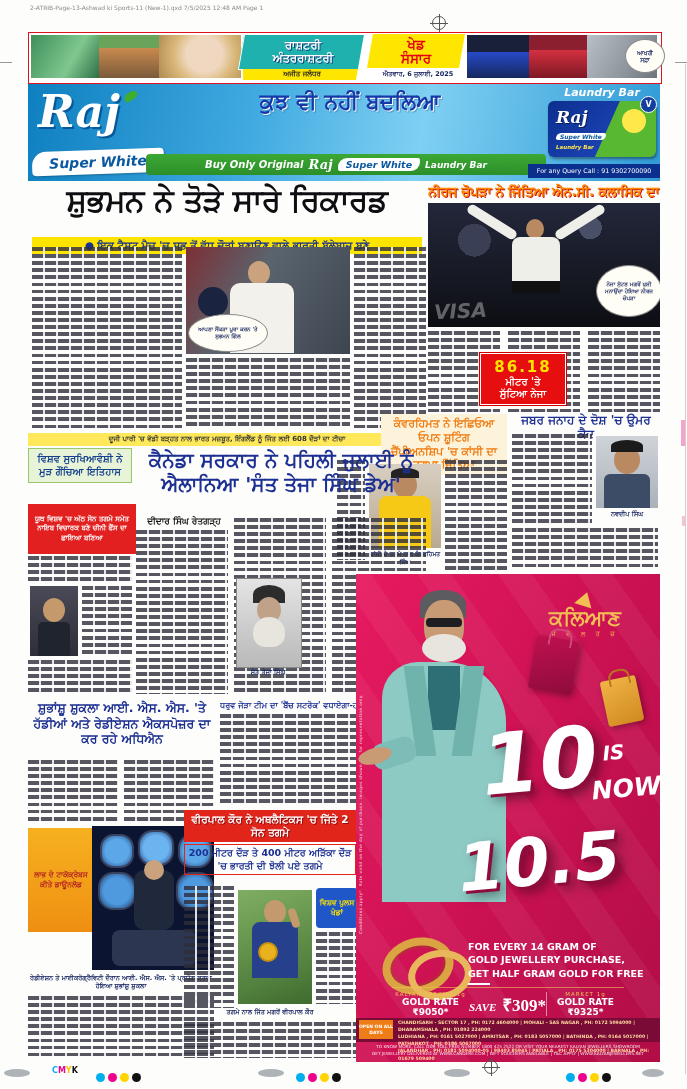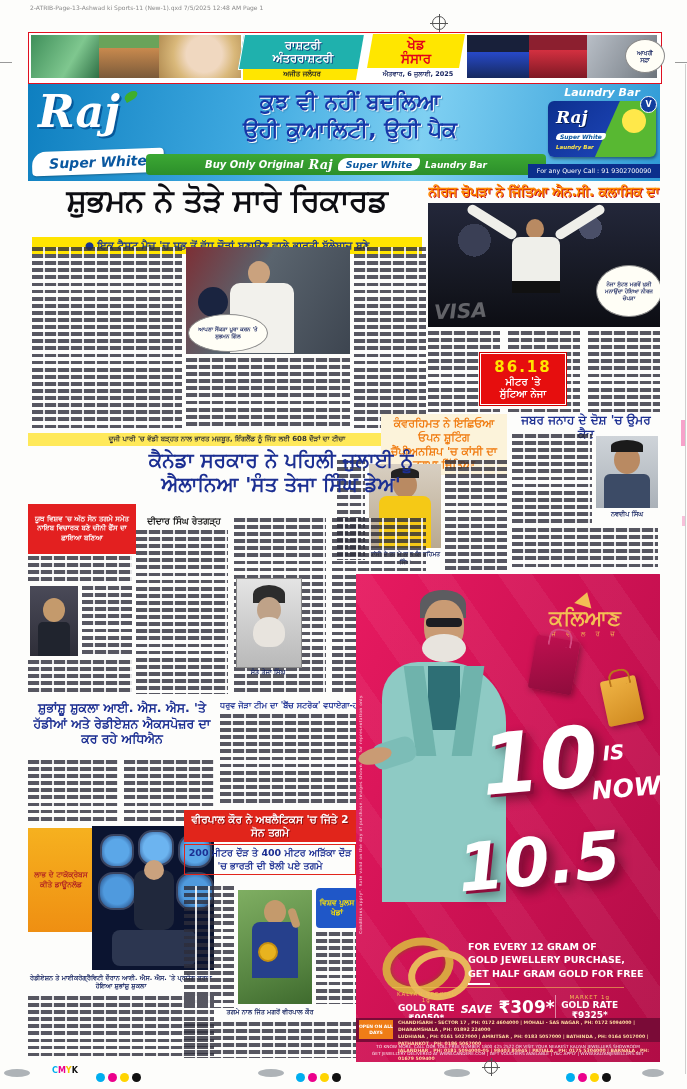--- a/index.html
+++ b/index.html
@@ -84,21 +84,20 @@
     <div class="abs" style="left:96px;top:8px;width:14px;height:8px;background:#3fae2a;border-radius:50% 50% 50% 0;
          transform:rotate(-30deg);"></div>
     <div class="abs center" style="left:4px;top:66px;width:132px;height:24px;background:#fff;
          border-radius:14px 4px 14px 4px;transform:rotate(-2deg);
          font-size:14px;font-weight:bold;font-style:italic;color:#0a58a0;line-height:24px;box-shadow:1px 1px 2px rgba(0,0,0,.3);">Super White</div>
 
     <div class="abs center" style="left:150px;top:4px;width:344px;height:62px;
          font-size:22px;line-height:1.25;font-weight:800;color:#1638a8;
          text-shadow:1px 1px 0 #fff,2px 2px 1px rgba(10,74,138,.35);">
       <div>ਕੁਝ ਵੀ ਨਹੀਂ ਬਦਲਿਆ</div>
-      <div>ਉਹੀ ਕੁਆਲਿਟੀ, ਉਹੀ ਪੈਕ</div>
     </div>
 
     <div class="abs" style="left:118px;top:70px;width:400px;height:21px;border-radius:4px;
          background:linear-gradient(180deg,#3ca834,#2c8f2a);display:flex;align-items:center;justify-content:center;gap:5px;">
       <span style="color:#fff;font-size:10px;font-weight:bold;font-style:italic;">Buy Only Original</span>
       <span style="color:#fff;font-family:'DejaVu Serif',serif;font-style:italic;font-weight:bold;font-size:13px;">Raj</span>
       <span style="background:#fff;border-radius:9px 2px 9px 2px;color:#0a58a0;font-size:9.5px;font-weight:bold;
             font-style:italic;padding:1px 8px;">Super White</span>
       <span style="color:#fff;font-size:9px;font-weight:bold;font-style:italic;">Laundry Bar</span>
     </div>
@@ -184,20 +183,22 @@
     <div class="ph" style="left:84px;top:22px;width:62px;height:72px;background:linear-gradient(180deg,#cfd4d9,#aab1b8);">
       <div class="abs" style="left:18px;top:10px;width:26px;height:28px;border-radius:50%;background:#b98a62;"></div>
       <div class="abs" style="left:15px;top:4px;width:32px;height:12px;border-radius:50% 50% 0 0;background:#1b1b1b;"></div>
       <div class="abs" style="left:8px;top:38px;width:46px;height:34px;border-radius:6px 6px 0 0;background:#3c4b66;"></div>
     </div>
     <div class="abs cap" style="left:84px;top:96px;width:62px;">ਨਵਦੀਪ ਸਿੰਘ</div>
     <div class="tx" style="left:0;top:114px;width:146px;height:42px;"></div>
   </div>
 
   <div class="abs" style="left:28px;top:448px;width:104px;height:248px;">
+    <div class="center" style="background:#e7f4d8;border:1px solid #9cc66c;padding:4px 2px;
+         font-size:10px;font-weight:800;color:#17418f;line-height:1.25;">ਵਿਸ਼ਵ ਸੁਰਖਿਆਵੰਸ਼ੀ ਨੇ ਮੁੜ ਗੌਂਚਿਆ ਇਤਿਹਾਸ</div>
     <div class="abs center" style="left:0;top:56px;width:104px;height:46px;background:#e32020;color:#fff;
          font-size:7px;font-weight:bold;line-height:1.35;display:flex;align-items:center;padding:2px;">ਯੂਥ ਵਿਸ਼ਵ 'ਚ ਅੱਠ ਸੋਨ ਤਗਮੇ ਸਮੇਤ ਨਾਇਬ ਵਿਚਾਰਕ ਬਣੇ ਚੀਨੀ ਫੈਂਸ ਦਾ ਛਾਇਆ ਬਣਿਆ</div>
     <div class="tx" style="left:0;top:108px;width:104px;height:26px;"></div>
     <div class="ph" style="left:2px;top:138px;width:48px;height:70px;background:linear-gradient(180deg,#4a4a58,#2e2e38);">
       <div class="abs" style="left:13px;top:12px;width:22px;height:24px;border-radius:50%;background:#c49a6c;"></div>
       <div class="abs" style="left:8px;top:36px;width:32px;height:34px;border-radius:5px 5px 0 0;background:#20242e;"></div>
     </div>
     <div class="tx" style="left:54px;top:138px;width:50px;height:70px;"></div>
     <div class="tx" style="left:0;top:212px;width:104px;height:34px;"></div>
   </div>
@@ -307,33 +308,33 @@
       <div class="abs" style="left:6px;top:126px;font-size:66px;line-height:1;
            text-shadow:3px 3px 0 #8e0c3c,6px 6px 12px rgba(0,0,0,.45);">10.5</div>
     </div>
 
     <div class="abs" style="left:26px;top:364px;width:56px;height:40px;border:8px solid #d9a441;border-radius:50%;
          transform:rotate(-14deg);box-shadow:inset 0 0 4px #8a5d12;"></div>
     <div class="abs" style="left:52px;top:376px;width:50px;height:36px;border:7px solid #e8b65b;border-radius:50%;
          transform:rotate(-8deg);"></div>
 
     <div class="abs" style="left:112px;top:366px;width:186px;color:#fff;font-size:9.5px;font-weight:bold;line-height:1.4;">
-      <div>FOR EVERY 12 GRAM OF</div>
+      <div>FOR EVERY 14 GRAM OF</div>
       <div>GOLD JEWELLERY PURCHASE,</div>
       <div>GET HALF GRAM GOLD FOR FREE</div>
       <div style="width:22px;height:2px;background:#fff;margin-top:3px;"></div>
     </div>
 
     <div class="abs" style="left:36px;top:413px;width:232px;border-top:1px solid rgba(243,191,84,.6);padding-top:3px;
          display:flex;align-items:center;justify-content:space-between;">
       <div class="center">
         <div class="goldtxt" style="font-size:5.5px;letter-spacing:1px;">KALYAN SPECIAL 1g</div>
         <div style="color:#fff;font-size:9px;font-weight:800;">GOLD RATE ₹9050*</div>
       </div>
-      <div style="color:#fff;display:flex;align-items:baseline;gap:6px;">
+      <div style="color:#fff;display:flex;align-items:baseline;gap:6px;font-family:Liberation Serif, serif;">
         <span style="font-size:11px;font-style:italic;font-weight:bold;">SAVE</span>
         <span style="font-size:17px;font-weight:900;">₹309*</span>
       </div>
       <div style="width:1px;height:24px;background:rgba(255,255,255,.5);"></div>
       <div class="center">
         <div class="goldtxt" style="font-size:5.5px;letter-spacing:1px;">MARKET 1g</div>
         <div style="color:#fff;font-size:9px;font-weight:800;">GOLD RATE ₹9325*</div>
       </div>
     </div>
 

